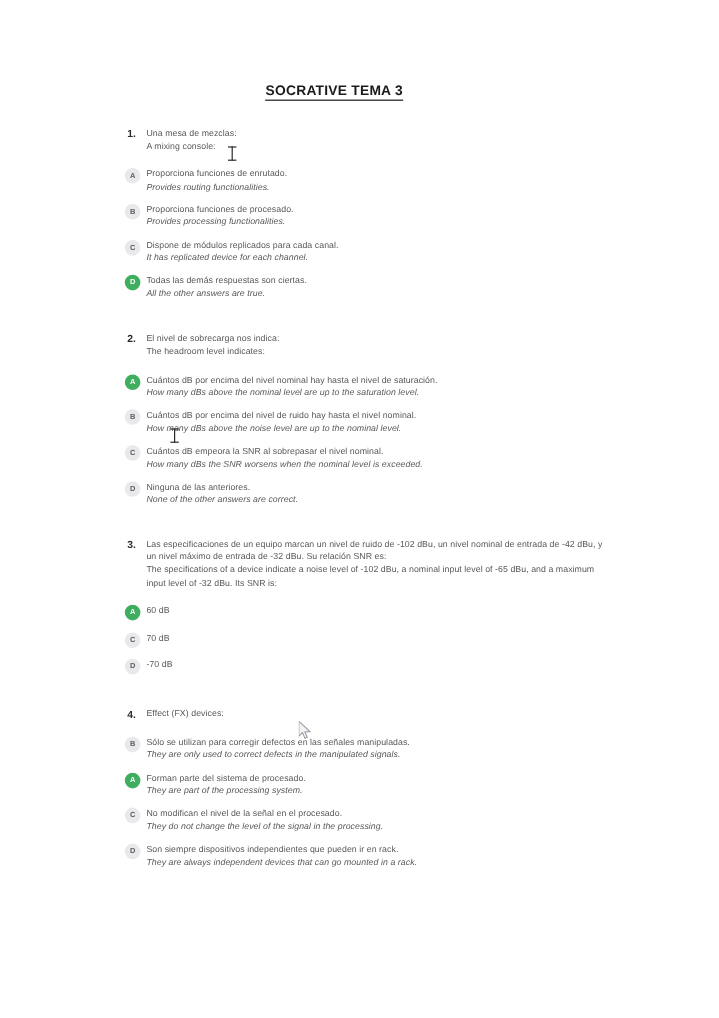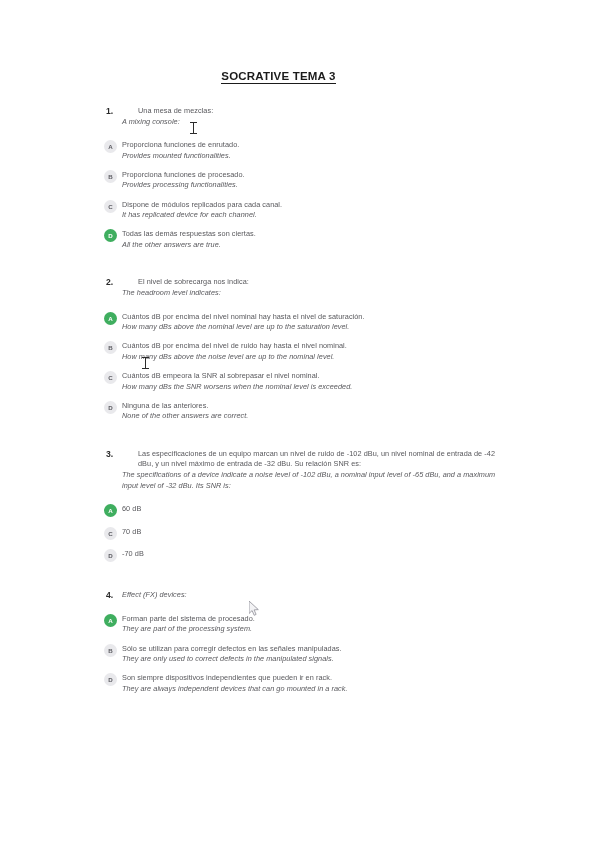--- a/index.html
+++ b/index.html
@@ -61,26 +61,24 @@
     top: 0;
     font-size: 8.6px;
     font-weight: bold;
     color: #2a2a2a;
   }
   .stem-es {
     font-size: 7.3px;
     color: #58585c;
     line-height: 10.6px;
     letter-spacing: 0.05px;
-    margin-left: 16px;
   }
   .stem-en {
     font-size: 7.3px;
     color: #58585c;
-    font-style: italic;
     line-height: 10.6px;
     letter-spacing: 0.05px;
   }
 
   .options { position: relative; }
 
   .option {
     position: relative;
     padding-left: 122px;
     padding-right: 120px;
@@ -169,21 +167,21 @@
       <div class="question-block">
         <div class="stem">
           <div class="q-number">1.</div>
           <div class="stem-es">Una mesa de mezclas:</div>
           <div class="stem-en">A mixing console:</div>
         </div>
         <div class="options">
           <div class="option">
             <div class="badge">A</div>
             <div class="opt-es">Proporciona funciones de enrutado.</div>
-            <div class="opt-en">Provides mounted functionalities.</div>
+            <div class="opt-en">Provides routing functionalities.</div>
           </div>
           <div class="option">
             <div class="badge">B</div>
             <div class="opt-es">Proporciona funciones de procesado.</div>
             <div class="opt-en">Provides processing functionalities.</div>
           </div>
           <div class="option">
             <div class="badge">C</div>
             <div class="opt-es">Dispone de módulos replicados para cada canal.</div>
             <div class="opt-en">It has replicated device for each channel.</div>
@@ -245,28 +243,33 @@
           </div>
         </div>
       </div>
       <div class="question-block">
         <div class="stem">
           <div class="q-number">4.</div>
           <div class="stem-en">Effect (FX) devices:</div>
         </div>
         <div class="options">
           <div class="option">
+            <div class="badge">B</div>
+            <div class="opt-es">Sólo se utilizan para corregir defectos en las señales manipuladas.</div>
+            <div class="opt-en">They are only used to correct defects in the manipulated signals.</div>
+          </div>
+          <div class="option">
             <div class="badge correct">A</div>
             <div class="opt-es">Forman parte del sistema de procesado.</div>
             <div class="opt-en">They are part of the processing system.</div>
           </div>
           <div class="option">
-            <div class="badge">B</div>
-            <div class="opt-es">Sólo se utilizan para corregir defectos en las señales manipuladas.</div>
-            <div class="opt-en">They are only used to correct defects in the manipulated signals.</div>
+            <div class="badge">C</div>
+            <div class="opt-es">No modifican el nivel de la señal en el procesado.</div>
+            <div class="opt-en">They do not change the level of the signal in the processing.</div>
           </div>
           <div class="option">
             <div class="badge">D</div>
             <div class="opt-es">Son siempre dispositivos independientes que pueden ir en rack.</div>
             <div class="opt-en">They are always independent devices that can go mounted in a rack.</div>
           </div>
         </div>
       </div>
     </div>
 

